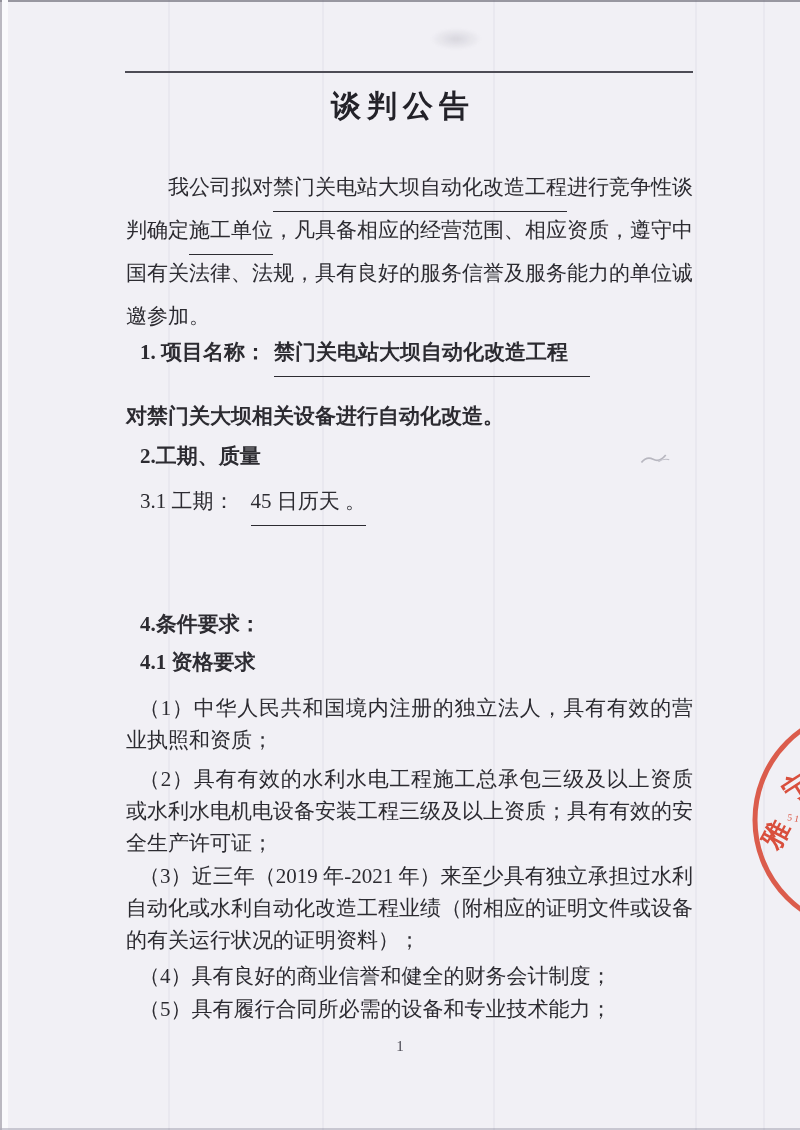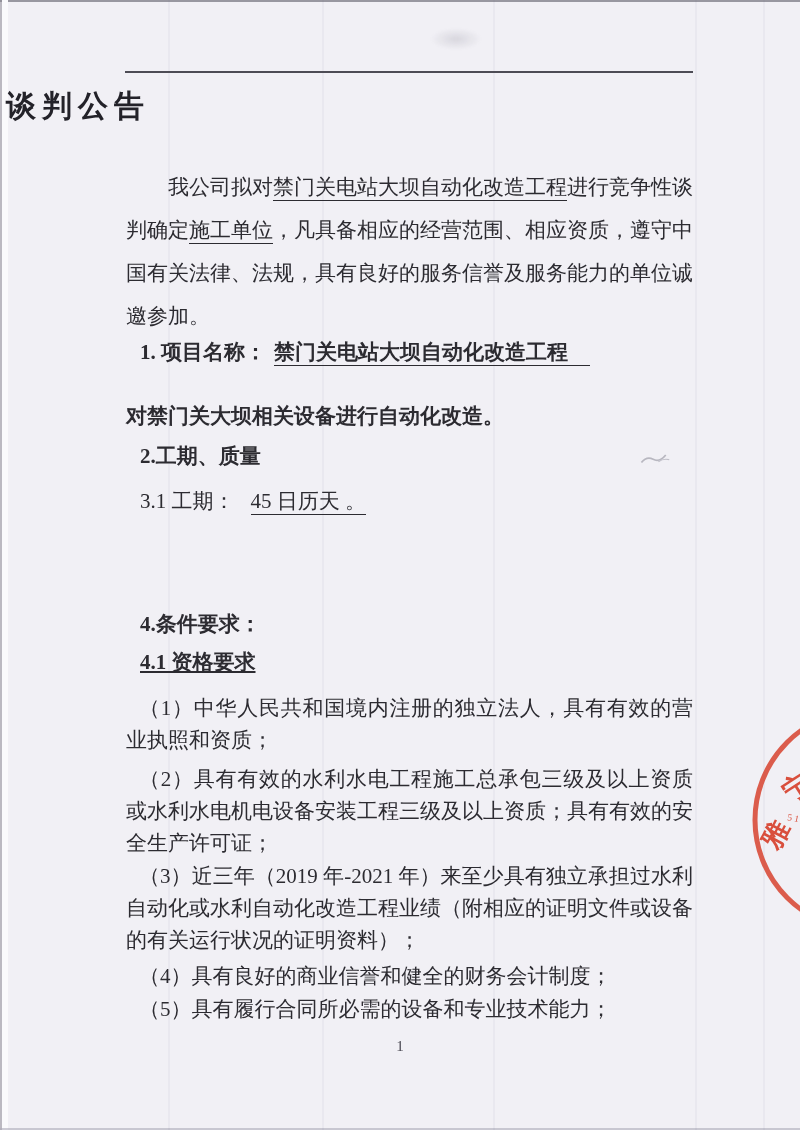--- a/index.html
+++ b/index.html
@@ -10,43 +10,43 @@
     color:#2c2b31;
   }
   .edge-top{position:absolute;top:0;left:0;width:100%;height:2px;background:#7a7983;opacity:.75;}
   .edge-bottom{position:absolute;bottom:0;left:0;width:100%;height:2px;background:#aeacb9;opacity:.6;}
   .edge-left-line{position:absolute;top:0;left:0;width:2px;height:100%;background:#8e8d96;opacity:.55;}
   .edge-left-strip{position:absolute;top:0;left:2px;width:6px;height:100%;background:#fafafc;}
   .streak{position:absolute;top:0;width:2px;height:100%;background:rgba(105,105,140,.05);}
   .rule{position:absolute;left:125px;top:71px;width:568px;height:2px;background:#4d4c55;}
   .title{
     position:absolute;left:0;top:86px;width:800px;margin:0;
-    text-align:left;font-size:30px;font-weight:700;letter-spacing:6px;
+    text-align:center;font-size:30px;font-weight:700;letter-spacing:6px;
     padding-left:6px;box-sizing:border-box;color:#232229;
   }
   .blk{position:absolute;left:126px;width:567px;margin:0;font-size:21px;}
   .para{line-height:43px;text-align:justify;text-indent:2em;}
   .line{line-height:33px;}
   .jp{text-align:justify;}
   .b{font-weight:700;}
-  .u{border-bottom:1.5px solid #2c2b31;padding-bottom:1px;}
+  .u{border-bottom:1.5px solid #2c2b31;padding-bottom:12px;}
   .num{padding-left:14px;}
   .ind{text-indent:13px;}
   .gap8{padding-right:8px;}
   .gap16{padding-right:16px;margin-top:36px;}
   .padu22{padding-right:22px;}
   .intro{top:166px;}
   .item1{top:336px;}
   .item2{top:363px;}
   .item2c{top:400px;}
   .item3{top:440px;}
   .item31{top:485px;}
   .item32{top:524px;line-height:40px;}
   .item4{top:608px;}
-  .item41{top:646px;text-decoration:underline;}
+  .item41{top:646px;}
   .req{line-height:32px;text-align:justify;margin-top:11px;}
   .req1{top:681px;}
   .req2{top:752px;}
   .req3{top:849px;}
   .req4{top:949px;}
   .req5{top:982px;}
   .pagenum{position:absolute;left:0;top:1038px;width:800px;text-align:center;font-size:15px;color:#4a4952;}
   .smudge{
     position:absolute;left:430px;top:28px;width:52px;height:22px;
     background:radial-gradient(ellipse at center,rgba(118,116,134,.20),rgba(118,116,134,0) 70%);

